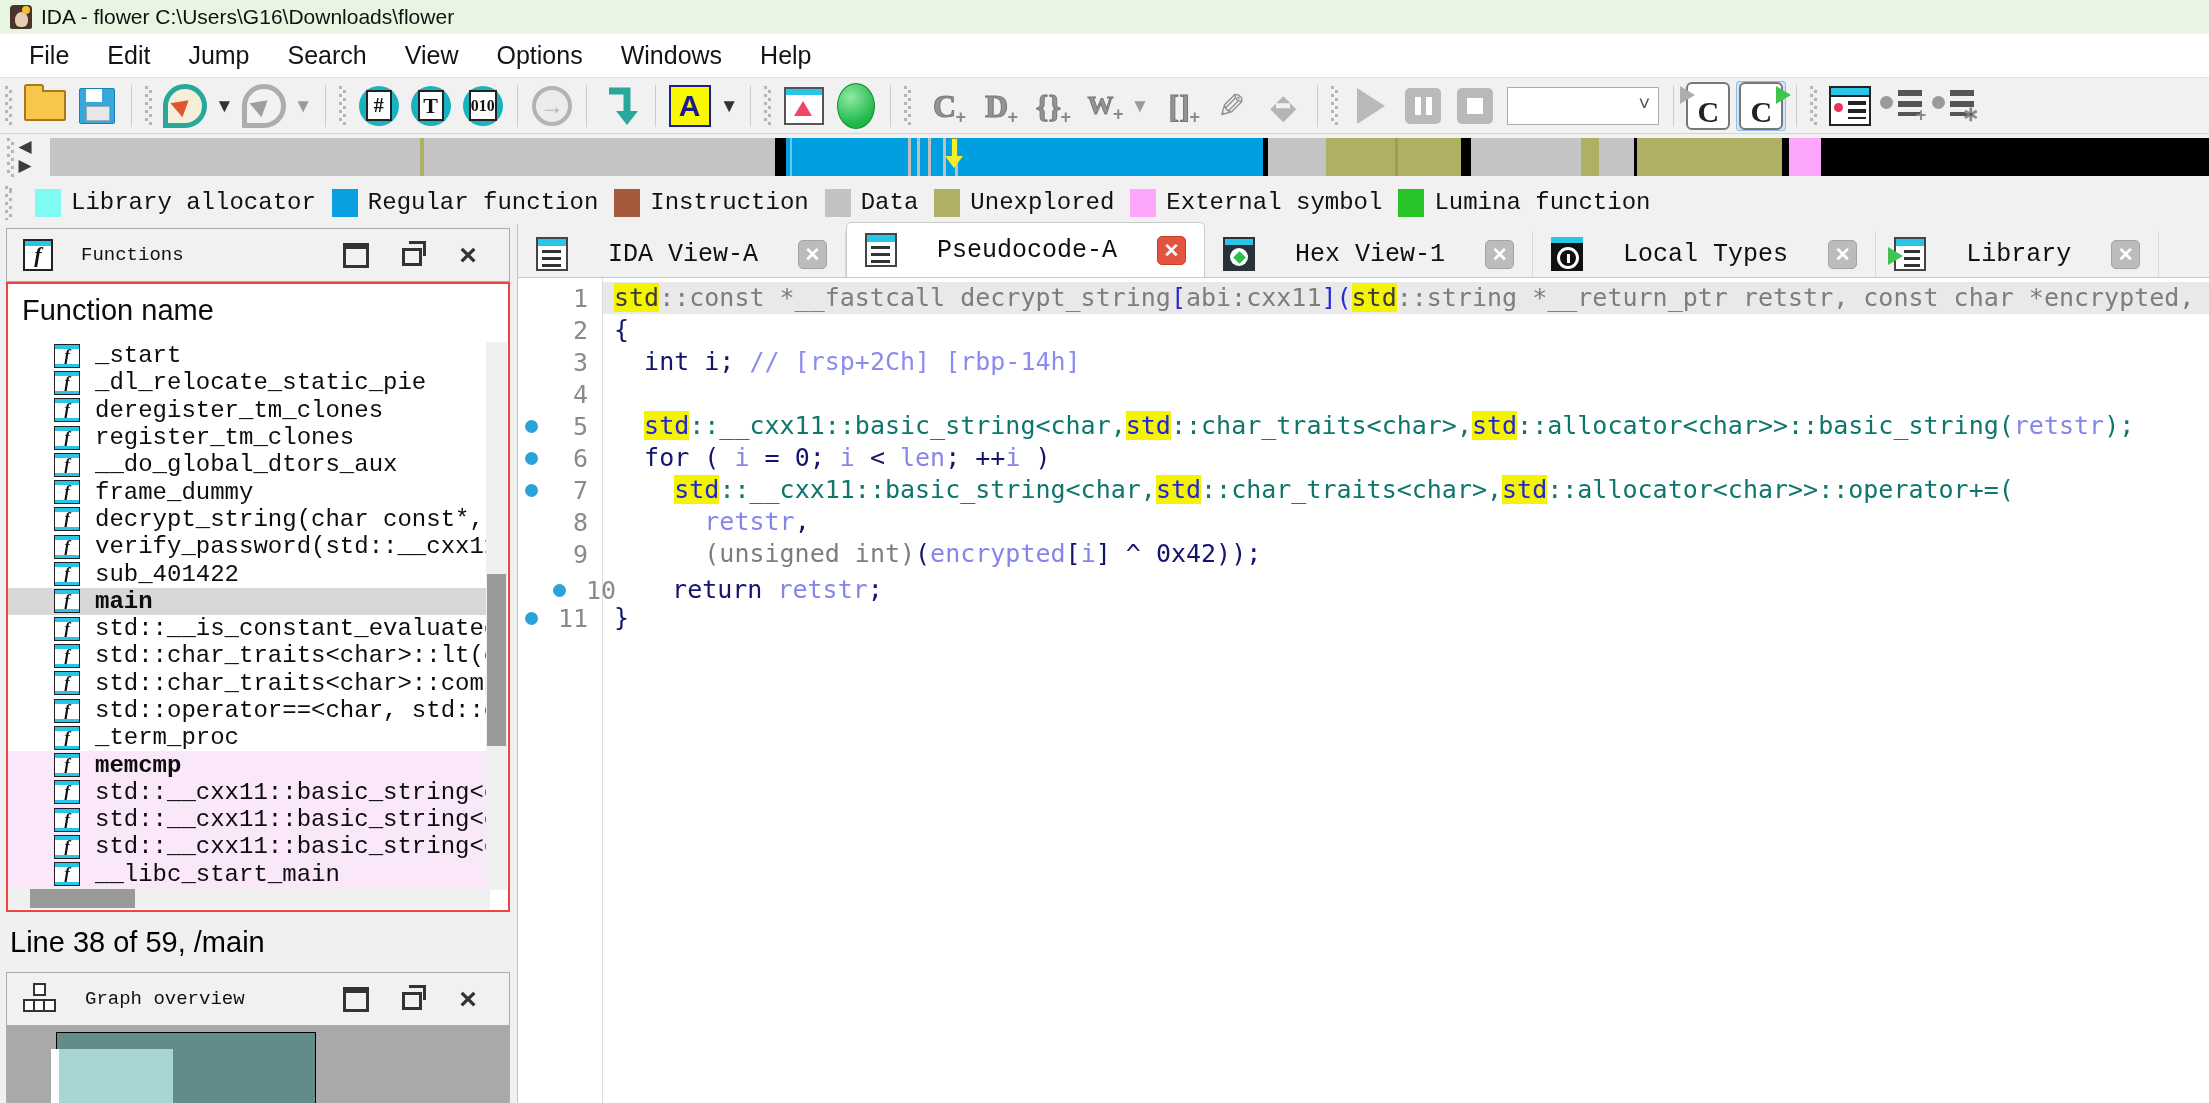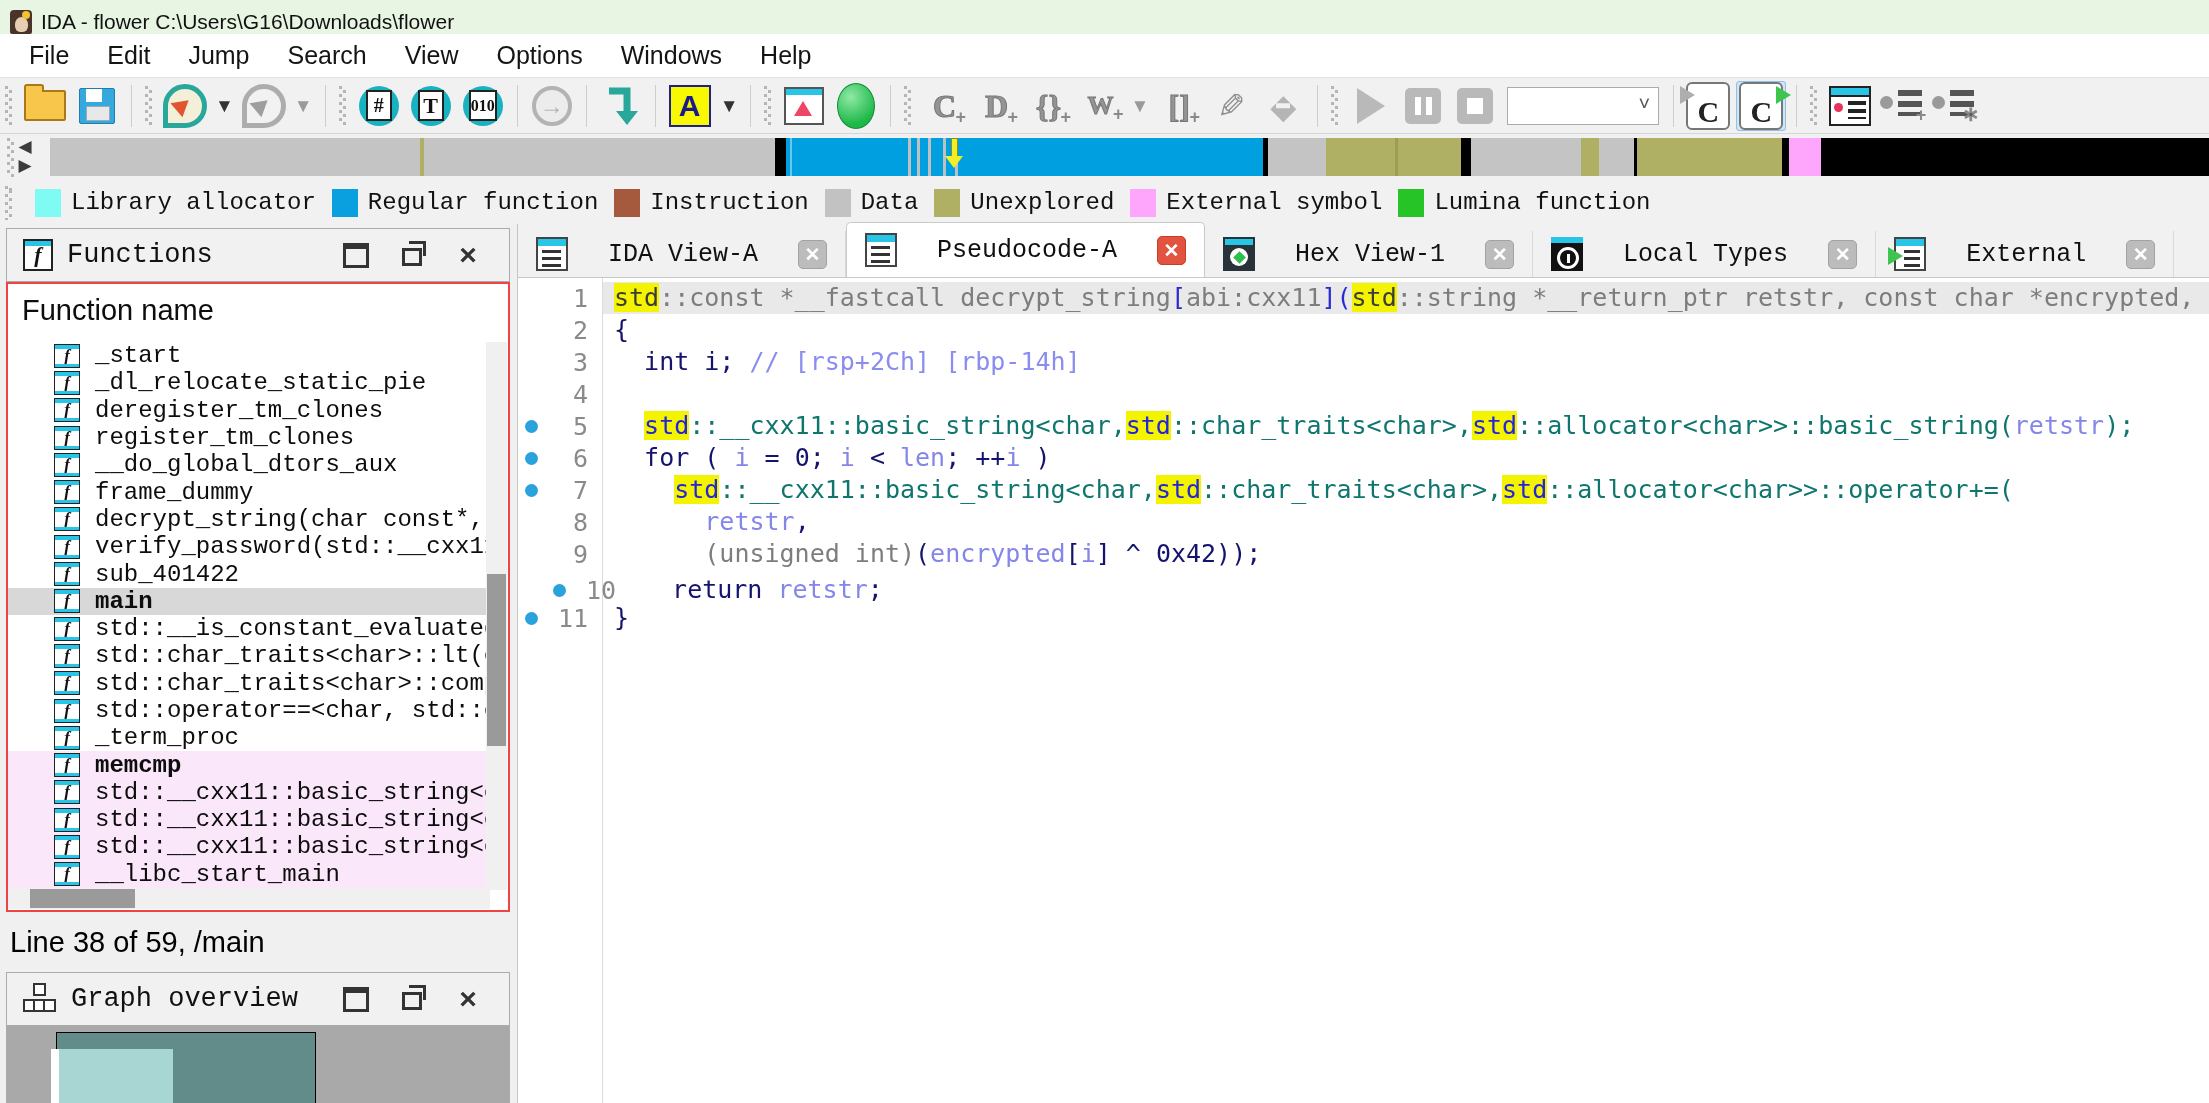--- a/index.html
+++ b/index.html
@@ -1,21 +1,21 @@
 <!DOCTYPE html>
 <html><head>
 <meta charset="utf-8">
 <style>
   html,body{margin:0;padding:0;}
   body{width:2209px;height:1103px;position:relative;overflow:hidden;background:#f0f0f0;
        font-family:"Liberation Sans",sans-serif;-webkit-font-smoothing:antialiased;}
   .abs{position:absolute;}
 
   
-  #titlebar{left:0;top:0;width:2209px;height:34px;background:#e9f5e3;display:flex;align-items:flex-end;padding-left:10px;box-sizing:border-box;}
+  #titlebar{left:0;top:0;width:2209px;height:34px;background:#e9f5e3;display:flex;align-items:center;padding-left:10px;box-sizing:border-box;}
   #app-icon{width:22px;height:24px;border-radius:4px 4px 2px 2px;background:#4a3428;position:relative;margin-right:9px;flex:0 0 auto;}
   #app-icon::before{content:"";position:absolute;left:5px;top:7px;width:13px;height:15px;border-radius:50% 50% 40% 40%;background:#e8cdb5;}
   #app-icon::after{content:"";position:absolute;left:12px;top:1px;width:8px;height:8px;border-radius:50%;background:#f2c230;}
   #title-text{font-size:21px;color:#111;}
 
   
   #menubar{left:0;top:34px;width:2209px;height:44px;background:#ffffff;display:flex;align-items:center;padding-left:10px;box-sizing:border-box;border-bottom:1px solid #e3e3e3;}
   .menu-item{font-size:25px;color:#141414;padding:0 19px;height:100%;display:flex;align-items:center;cursor:default;}
 
   
@@ -81,21 +81,21 @@
   #nav-marker .head{position:absolute;left:-8px;top:18px;width:0;height:0;border-left:9px solid transparent;border-right:9px solid transparent;border-top:12px solid #f2ee27;}
 
   
   #legend{left:0;top:181px;width:2209px;height:43px;background:#f1f1f1;display:flex;align-items:center;font-family:"Liberation Mono",monospace;font-size:24px;color:#111;}
   .legend-chip{width:26px;height:28px;margin:0 10px 0 16px;flex:0 0 auto;}
   .legend-label{white-space:nowrap;}
   #legend .tb-handle{height:34px;}
 
   
   .panel-hdr{background:#f1f1f1;border:1px solid #ababab;box-sizing:border-box;display:flex;align-items:center;}
-  .panel-title{font-family:"Liberation Mono",monospace;font-size:27px;color:#111;margin-left:14px;flex:1;}
+  .panel-title{font-family:"Liberation Mono",monospace;font-size:19px;color:#111;margin-left:28px;flex:1;}
   .win-btn{width:30px;height:30px;display:flex;align-items:center;justify-content:center;margin-right:26px;flex:0 0 auto;}
   .glyph-max{width:20px;height:16px;border:3px solid #333;border-top-width:6px;}
   .glyph-restore{width:14px;height:12px;border:3px solid #333;position:relative;background:#f1f1f1;margin-top:4px;}
   .glyph-restore::before{content:"";position:absolute;left:4px;top:-10px;width:14px;height:12px;border:3px solid #333;border-bottom:none;border-left:none;}
   .glyph-close{font-size:30px;color:#333;font-weight:bold;line-height:1;}
   #fn-header{left:6px;top:228px;width:504px;height:54px;}
   .f-icon{width:30px;height:32px;background:#fff;border:2px solid #222;box-sizing:border-box;margin-left:16px;position:relative;display:flex;align-items:center;justify-content:center;font-family:"Liberation Serif",serif;font-style:italic;font-weight:bold;font-size:22px;color:#111;flex:0 0 auto;}
   .f-icon::before{content:"";position:absolute;left:0;top:0;width:100%;height:5px;background:#29c5e6;}
   #fn-body{left:6px;top:282px;width:504px;height:630px;background:#fff;border:2px solid #ef4444;box-sizing:border-box;overflow:hidden;}
   #fn-colhdr{position:absolute;left:14px;top:10px;font-size:29px;color:#0d0d0d;}
@@ -519,21 +519,21 @@
         <div class="ticon types">
           <div class="ring"></div>
         </div>
         <span class="tab-label">Local Types</span>
         <div class="tab-close">✕</div>
       </div>
       <div class="tab">
         <div class="ticon imports">
           <div class="arr"></div>
         </div>
-        <span class="tab-label">External</span>
+        <span class="tab-label">Library</span>
         <div class="tab-close">✕</div>
       </div>
     </div>
   <div id="code">
     <div id="gutter-line"></div>
   <div class="code-line hl-line" style="top: 4px;">
         <div class="dotcol"></div>
         <div class="numcol">1</div>
         <div class="codecell">
           <pre><span class="sg-hlg">std</span><span class="sg-g">::const *__fastcall decrypt_string</span><span class="sg-pb">[</span><span class="sg-g">abi:cxx11</span><span class="sg-pb">](</span><span class="sg-hlg">std</span><span class="sg-g">::string *__return_ptr retstr, const char *encrypted, int le</span></pre>

